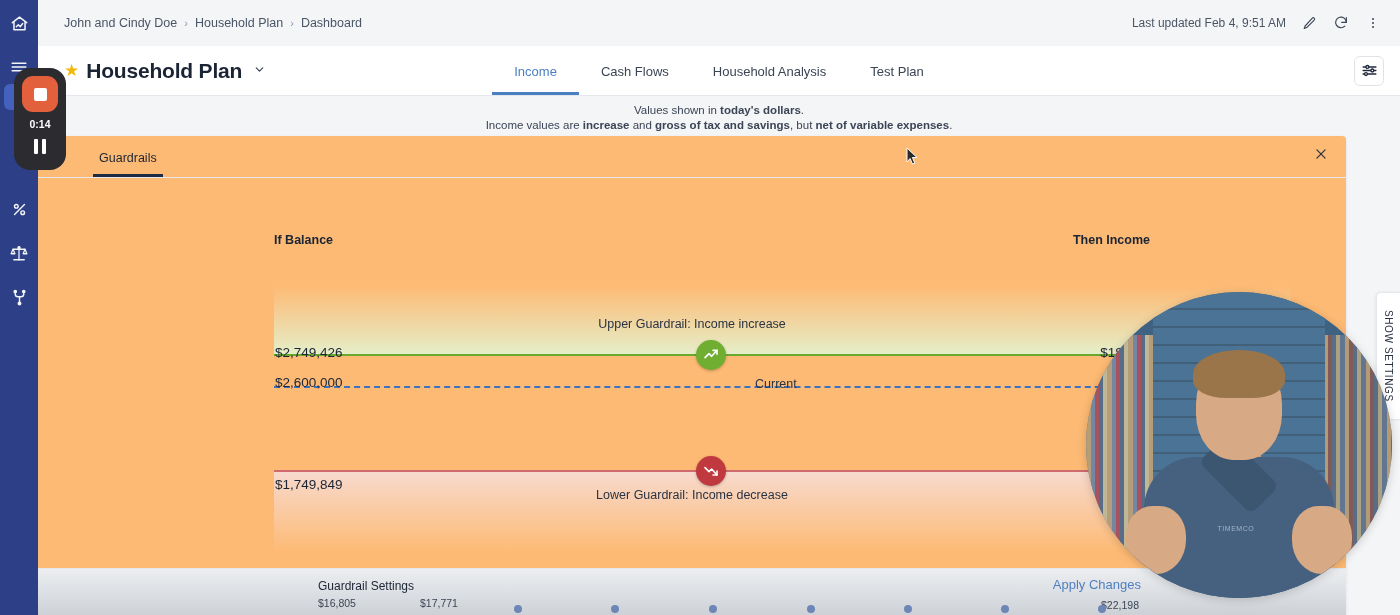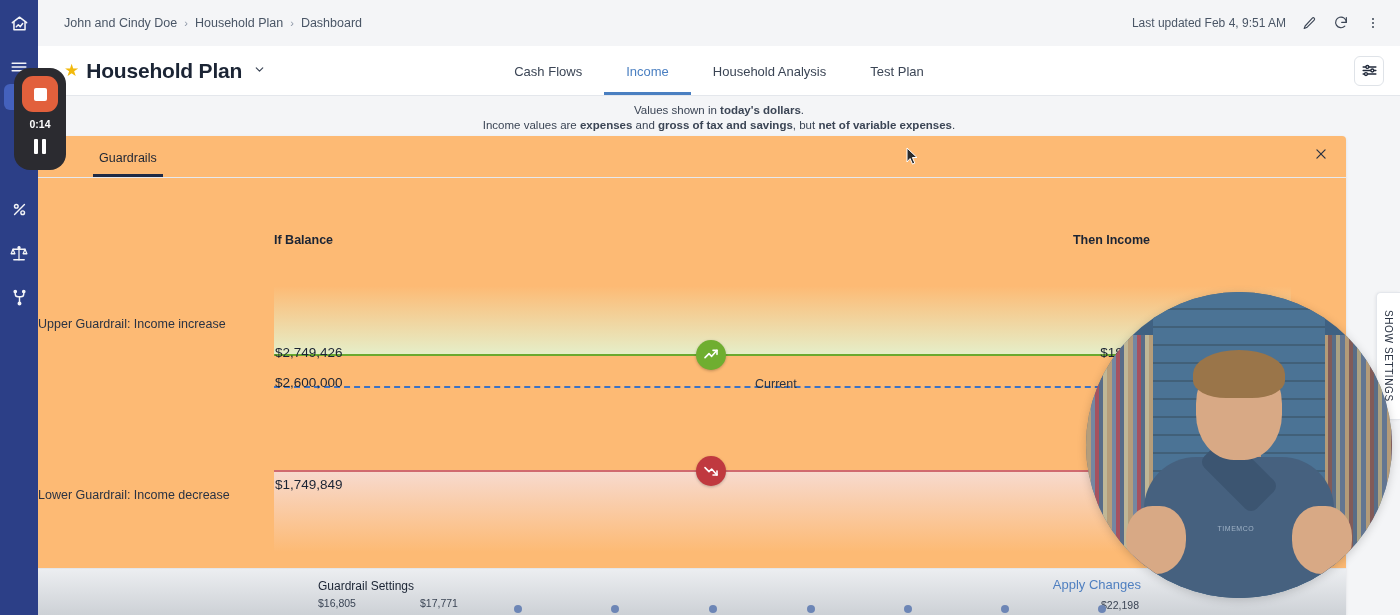--- a/index.html
+++ b/index.html
@@ -114,21 +114,21 @@
   .lbl { position: absolute; font-size: 13.5px; color: #1b2434; white-space: nowrap; }
   .lbl-l { left: 237px; }
   .lbl-r { right: 197px; }
   .lbl-bal-up { top: 167px; }
   .lbl-bal-cur { top: 197px; }
   .lbl-bal-low { top: 299px; }
   .lbl-inc-up { top: 167px; }
   .lbl-inc-cur { top: 197px; }
 
   .cap {
-    position: absolute; left: 0; right: 0; font-size: 12.5px; color: #2a3343;
+    position: absolute; left: 0; right: 0; text-align: center; font-size: 12.5px; color: #2a3343;
   }
   .cap-up { top: 139px; }
   .cap-low { top: 310px; }
   .cur-txt { position: absolute; left: 692px; top: 199px; font-size: 12.5px; color: #2a3343; margin-left: 25px; }
 
   .knob {
     position: absolute; width: 30px; height: 30px; border-radius: 50%;
     display: flex; align-items: center; justify-content: center; color: #fff;
   }
   .knob-up { left: 658px; top: 162px; background: #6fae30; box-shadow: 0 1px 3px rgba(0,0,0,.25); }
@@ -289,22 +289,22 @@
     <div class="titlebar">
       <span class="star">★</span>
       <span class="ptitle">Household Plan</span>
       <span class="caret">
         <svg width="13" height="13" viewBox="0 0 24 24" fill="none" stroke="currentColor" stroke-width="2.2" stroke-linecap="round" stroke-linejoin="round">
             <polyline points="6 9 12 15 18 9"></polyline>
           </svg>
       </span>
 
       <div class="tabs">
+        <div class="tab active">Income</div>
         <div class="tab">Cash Flows</div>
-        <div class="tab active">Income</div>
         <div class="tab">Household Analysis</div>
         <div class="tab">Test Plan</div>
       </div>
 
       <div class="tune">
         <svg width="17" height="17" viewBox="0 0 24 24" fill="none" stroke="#20293a" stroke-width="1.9" stroke-linecap="round">
           <line x1="3" y1="7" x2="21" y2="7"></line>
             <line x1="3" y1="12" x2="21" y2="12"></line>
             <line x1="3" y1="17" x2="21" y2="17"></line>
           <circle cx="9" cy="7" r="2.1" fill="#fff"></circle>
@@ -312,21 +312,21 @@
             <circle cx="7" cy="17" r="2.1" fill="#fff"></circle>
         </svg>
       </div>
     </div>
 
     <div class="note">
       <div>
         <span>Values shown in </span><b>today's dollars</b><span>.</span>
       </div>
       <div>
-        <span>Income values are </span><b>expenses</b><span> and </span><b>gross of tax and savings</b><span>, but </span><b>net of variable expenses</b><span>.</span>
+        <span>Income values are </span><b>increase</b><span> and </span><b>gross of tax and savings</b><span>, but </span><b>net of variable expenses</b><span>.</span>
       </div>
     </div>
   </div>
 
   <div class="card">
     <div class="card-head">
       <div class="gtab">Guardrails</div>
       <div class="closex">
         <svg width="14" height="14" viewBox="0 0 24 24" fill="none" stroke="currentColor" stroke-width="2.1" stroke-linecap="round">
           <line x1="5" y1="5" x2="19" y2="19"></line>

